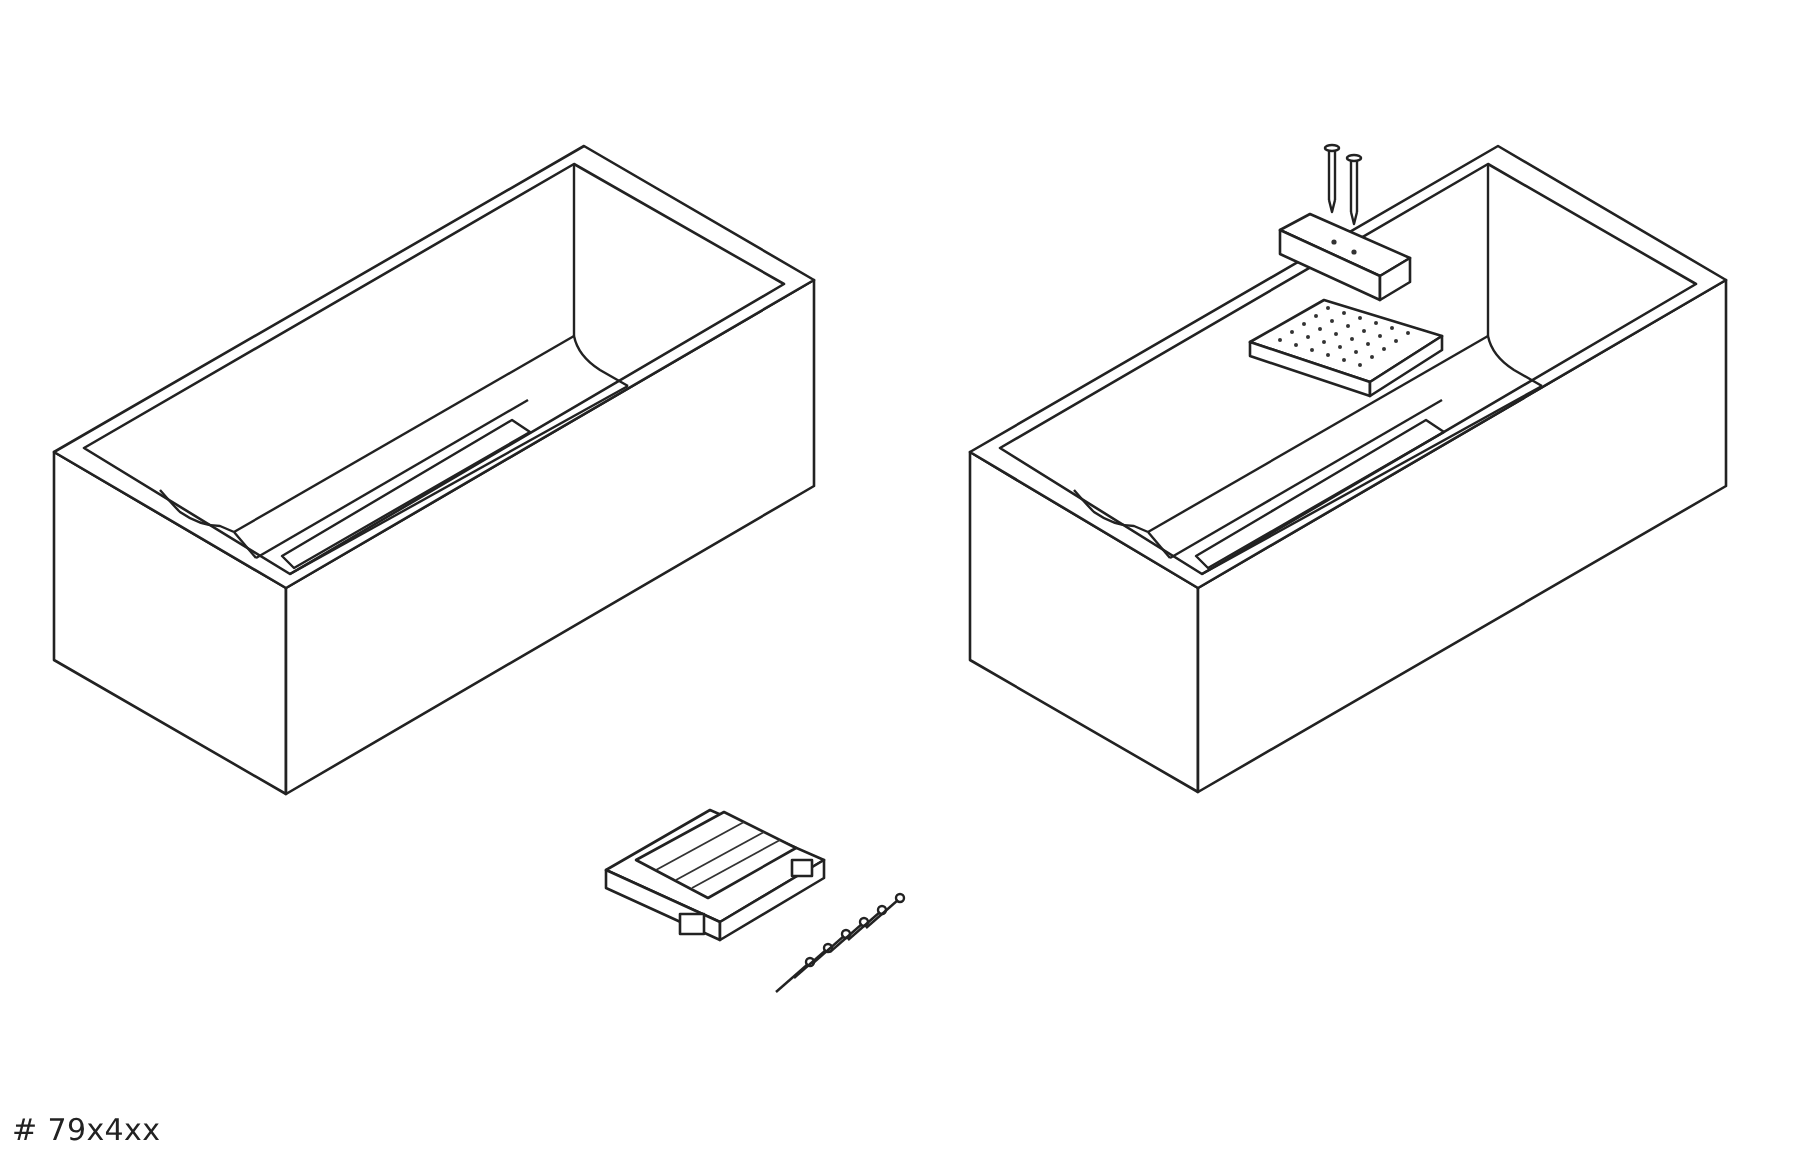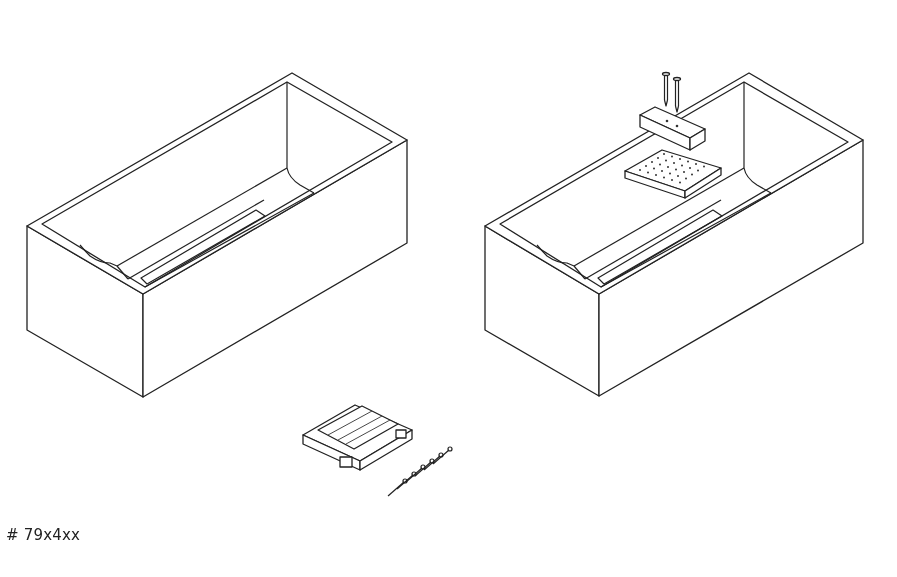--- a/index.html
+++ b/index.html
@@ -2,21 +2,21 @@
 <html><head>
 <meta charset="utf-8">
 <style>
   html,body{margin:0;padding:0;background:#ffffff;}
   body{width:897px;height:577px;position:relative;overflow:hidden;font-family:"DejaVu Sans",sans-serif;}
   svg{position:absolute;left:0;top:0;}
   .ln{fill:#fff;stroke:#222;stroke-width:1.3;stroke-linejoin:round;}
   .nf{fill:none;stroke:#222;stroke-width:1.2;stroke-linejoin:round;}
   .thin{fill:none;stroke:#333;stroke-width:0.9;}
   .dot{fill:#333;}
-  #code-label{position:absolute;left:6px;top:526px;font-size:15px;color:#222;letter-spacing:0.2px;}
+  #code-label{position:absolute;left:6px;top:556px;font-size:15px;color:#222;letter-spacing:0.2px;}
 </style>
 </head>
 <body>
 
 <svg width="897" height="577" viewBox="0 0 897 577">
 
   <g>
 
     <polygon class="ln" points="27,226 143,294 143,397 27,330"></polygon>
 

